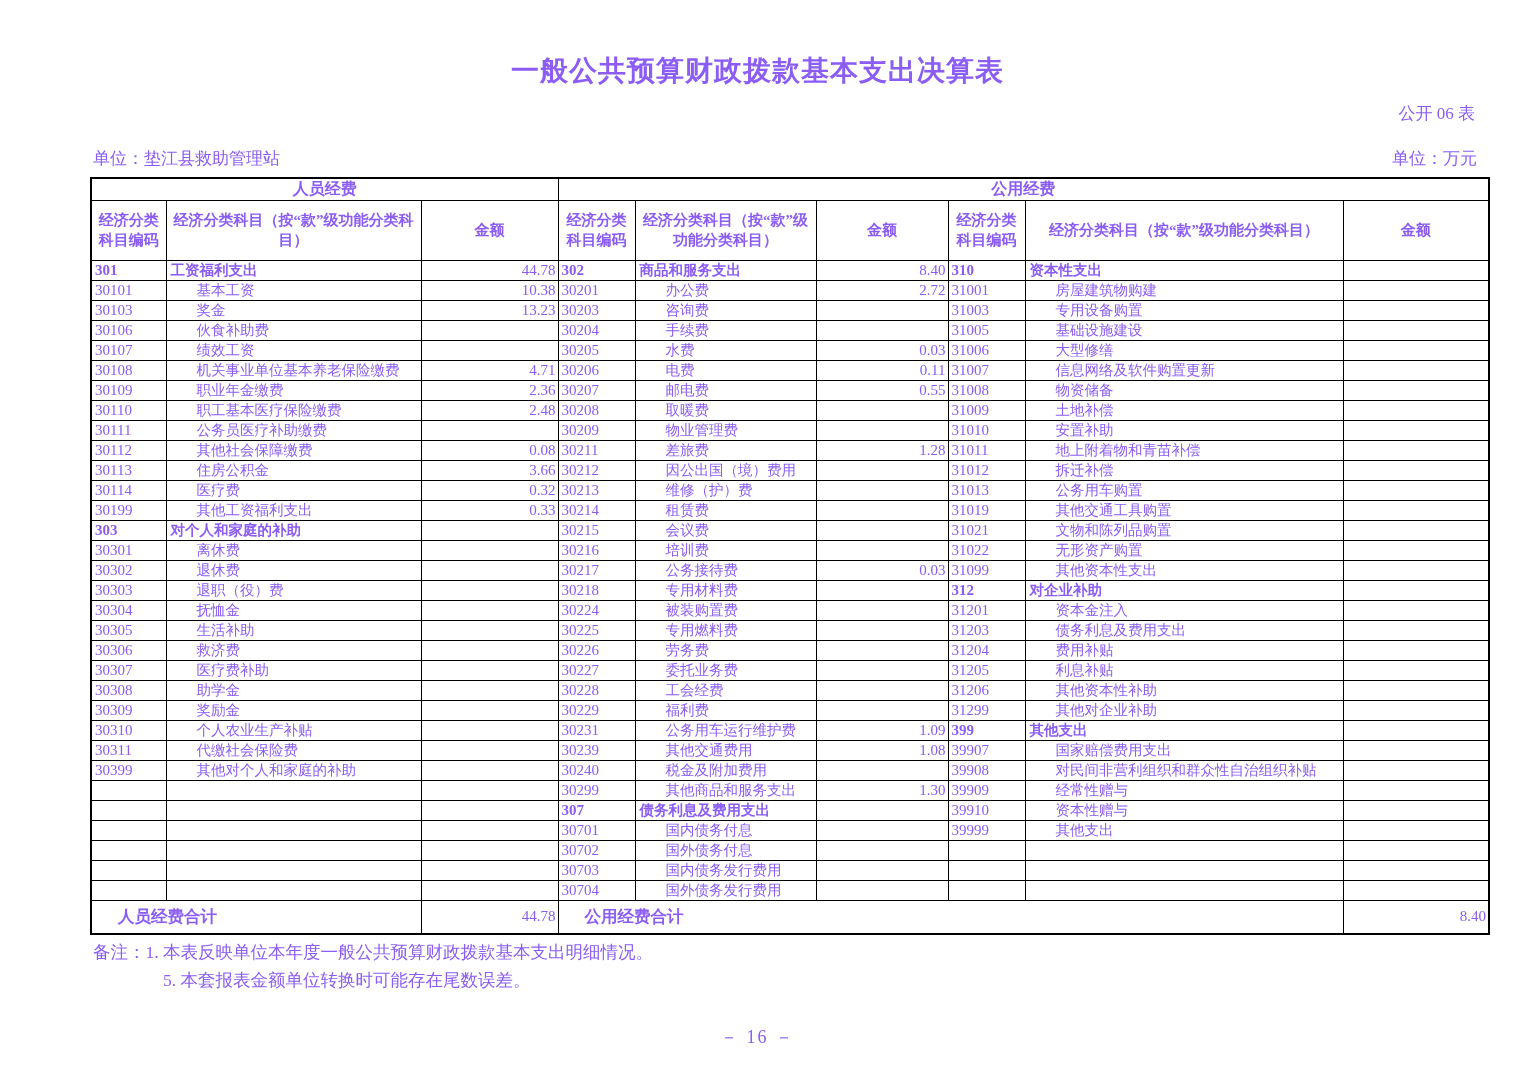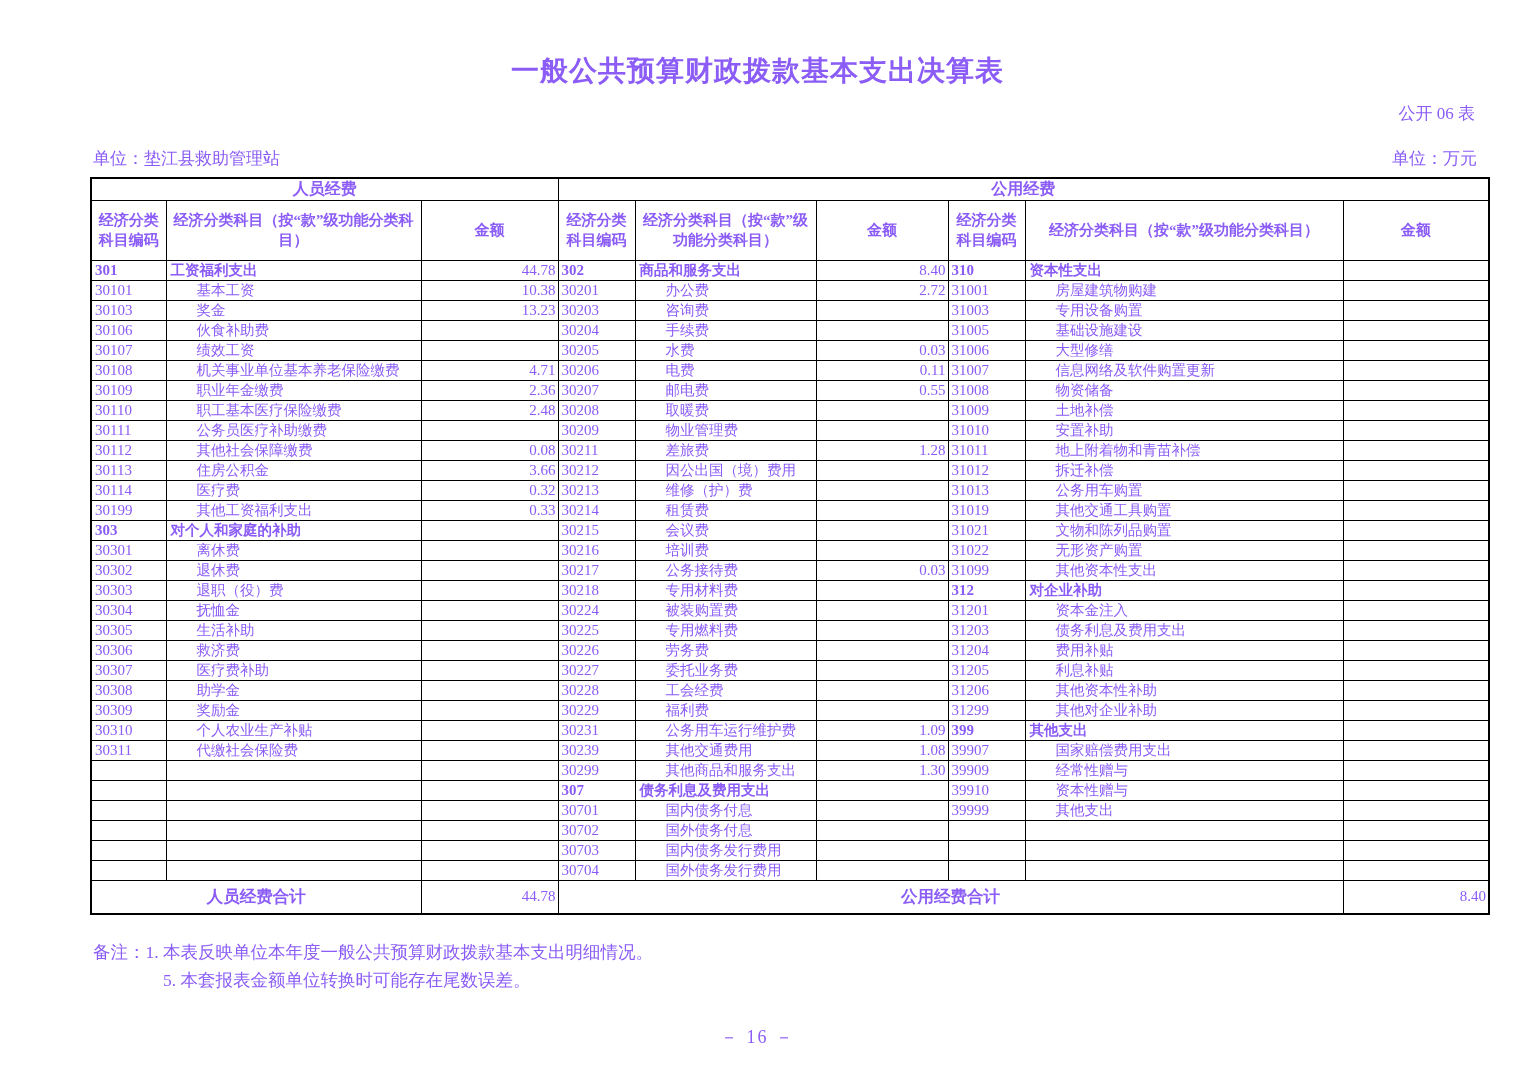--- a/index.html
+++ b/index.html
@@ -41,21 +41,21 @@
     height:19.5px; font-size:14.5px; line-height:19px;
     padding:0 2px; vertical-align:middle;
     white-space:nowrap; overflow:hidden;
   }
   tbody td.c { font-size:15px; padding-left:3px; }
   tbody td.n { padding-left:4px; }
   tbody td.n.sub { padding-left:30px; }
   tbody td.a { text-align:right; padding-right:2px; font-size:15px; }
   .b { font-weight:bold; }
   tfoot td { height:33px; vertical-align:middle; }
-  tfoot td.lbl { font-weight:bold; text-align:center; font-size:16.5px; }
+  tfoot td.lbl { font-weight:bold; text-align:left; font-size:16.5px;padding-left:26px; }
   tfoot td.a { text-align:right; font-size:15px; padding-right:2px; }
   .notes {
     position:absolute; top:938px; left:93px;
     font-size:17.5px; line-height:28px;
   }
   .notes .note-line2 { padding-left:70px; }
   .page-num {
     position:absolute; top:1025px; left:0; width:100%;
     text-align:center; font-size:18px; letter-spacing:2px;
   }
@@ -373,20 +373,31 @@
           <td class="n sub">代缴社会保险费</td>
           <td class="a"></td>
           <td class="c">30239</td>
           <td class="n sub">其他交通费用</td>
           <td class="a">1.08</td>
           <td class="c">39907</td>
           <td class="n sub">国家赔偿费用支出</td>
           <td class="a"></td>
         </tr>
         <tr>
+          <td class="c">30399</td>
+          <td class="n sub">其他对个人和家庭的补助</td>
+          <td class="a"></td>
+          <td class="c">30240</td>
+          <td class="n sub">税金及附加费用</td>
+          <td class="a"></td>
+          <td class="c">39908</td>
+          <td class="n sub">对民间非营利组织和群众性自治组织补贴</td>
+          <td class="a"></td>
+        </tr>
+        <tr>
           <td class="c"></td>
           <td class="n"></td>
           <td class="a"></td>
           <td class="c">30299</td>
           <td class="n sub">其他商品和服务支出</td>
           <td class="a">1.30</td>
           <td class="c">39909</td>
           <td class="n sub">经常性赠与</td>
           <td class="a"></td>
         </tr>

